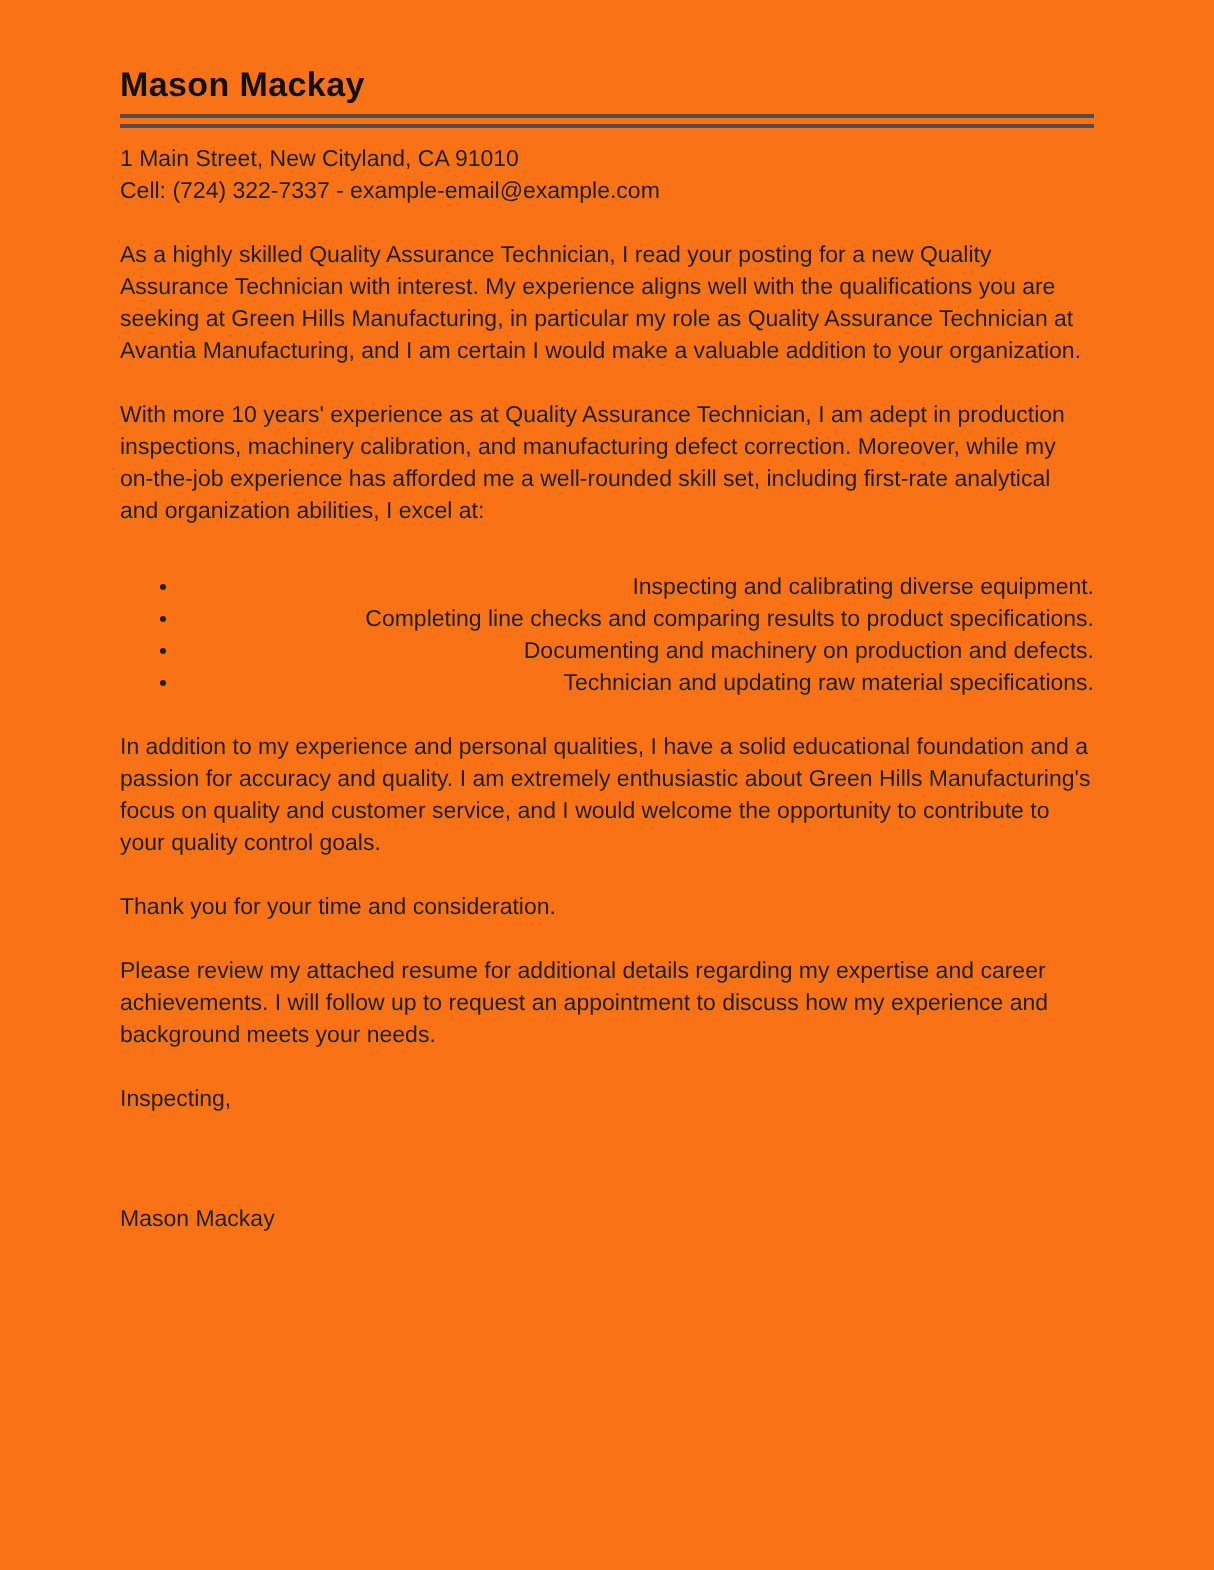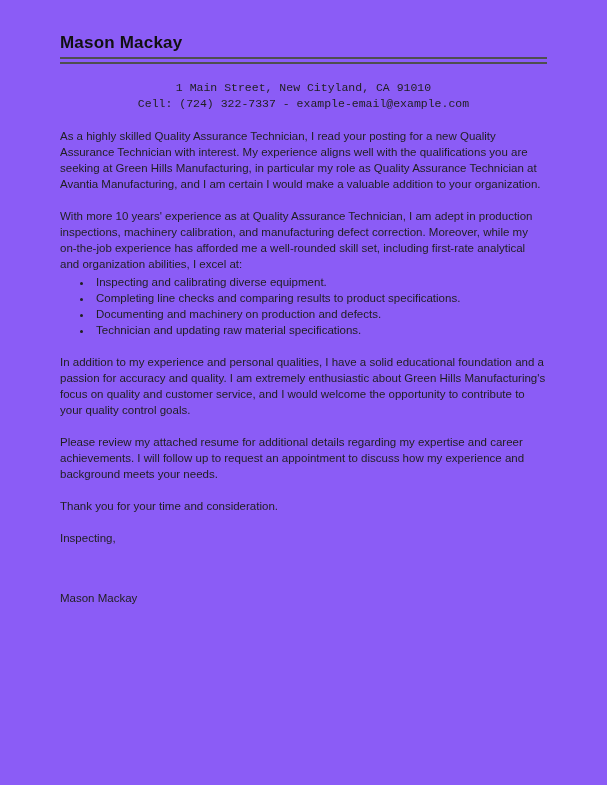--- a/index.html
+++ b/index.html
@@ -5,21 +5,21 @@
   html, body {
     margin: 0;
     padding: 0;
     background: #ffffff;
   }
   .page {
     position: relative;
     width: 607px;
     height: 785px;
     box-sizing: border-box;
-    background: #8b5cf6;
+    background: #f97316;
     padding: 33px 60px 0 60px;
     font-family: "Liberation Sans", sans-serif;
     font-size: 11.5px;
     line-height: 16px;
     color: #1f1f1f;
     overflow: hidden;
   }
   .author-name {
     margin: 0 0 4px 0;
     font-size: 17px;
@@ -28,34 +28,34 @@
     color: #111111;
     letter-spacing: 0.2px;
   }
   .header-rule {
     height: 3px;
     border-top: 2px solid #4f4f4f;
     border-bottom: 2px solid #4f4f4f;
     margin: 0 0 8px 0;
   }
   .address-block {
-    text-align: center;
-    margin: 16px;
-    font-family: Liberation Mono, monospace;
+    text-align: left;
+    margin: 0;
   }
   .address-block div {
     margin: 0;
   }
   p {
     margin: 16px 0 0 0;
   }
   ul.skills-list {
-    margin: 2px 0 0 0;
+    margin: 22px 0 0 0;
     padding: 0 0 0 33px;
     list-style: disc;
+    text-align: right;
   }
   ul.skills-list li {
     margin: 0;
     padding-left: 3px;
   }
   .signature-name {
     margin-top: 44px;
   }
 </style>
 </head>
@@ -79,21 +79,21 @@
 
   <ul class="skills-list">
     <li>Inspecting and calibrating diverse equipment.</li>
     <li>Completing line checks and comparing results to product specifications.</li>
     <li>Documenting and machinery on production and defects.</li>
     <li>Technician and updating raw material specifications.</li>
   </ul>
 
   <p>In addition to my experience and personal qualities, I have a solid educational foundation and a passion for accuracy and quality. I am extremely enthusiastic about Green Hills Manufacturing's focus on quality and customer service, and I would welcome the opportunity to contribute to your quality control goals.</p>
 
+  <p>Thank you for your time and consideration.</p>
+
   <p>Please review my attached resume for additional details regarding my expertise and career achievements. I will follow up to request an appointment to discuss how my experience and background meets your needs.</p>
-
-  <p>Thank you for your time and consideration.</p>
 
   <p class="closing">Inspecting,</p>
 
   <p class="signature-name">Mason Mackay</p>
 
 </div>
 
 </body></html>

